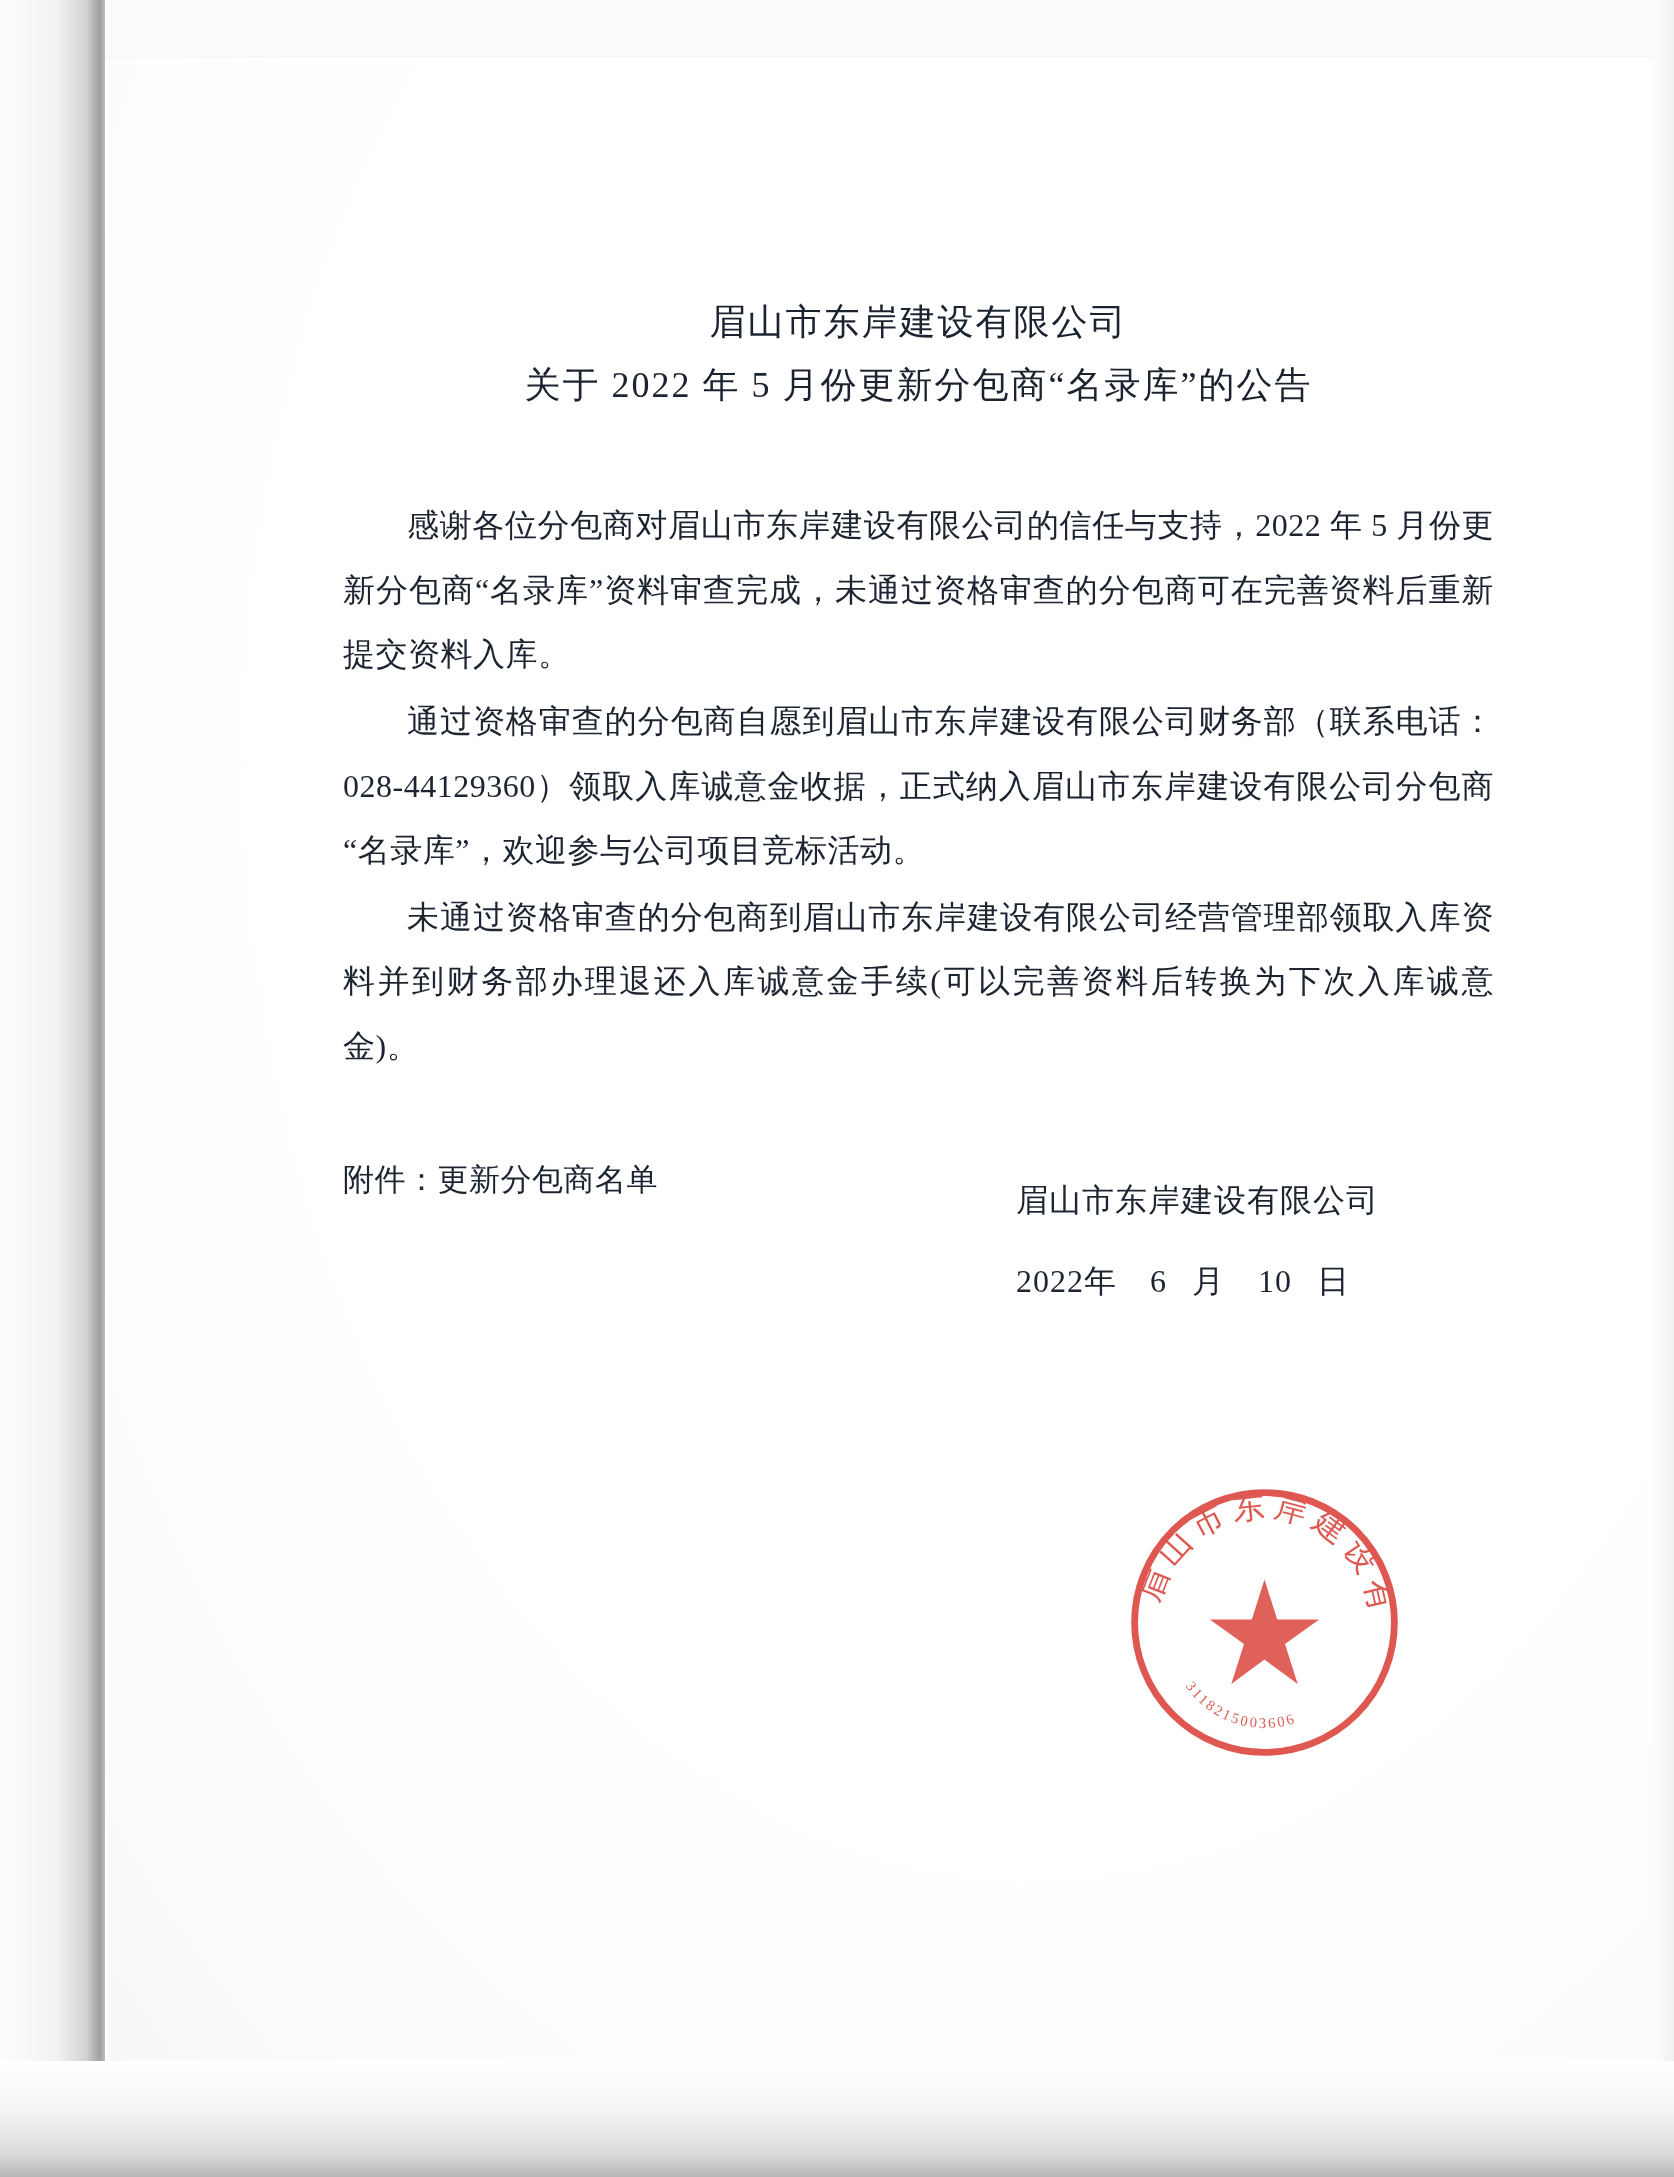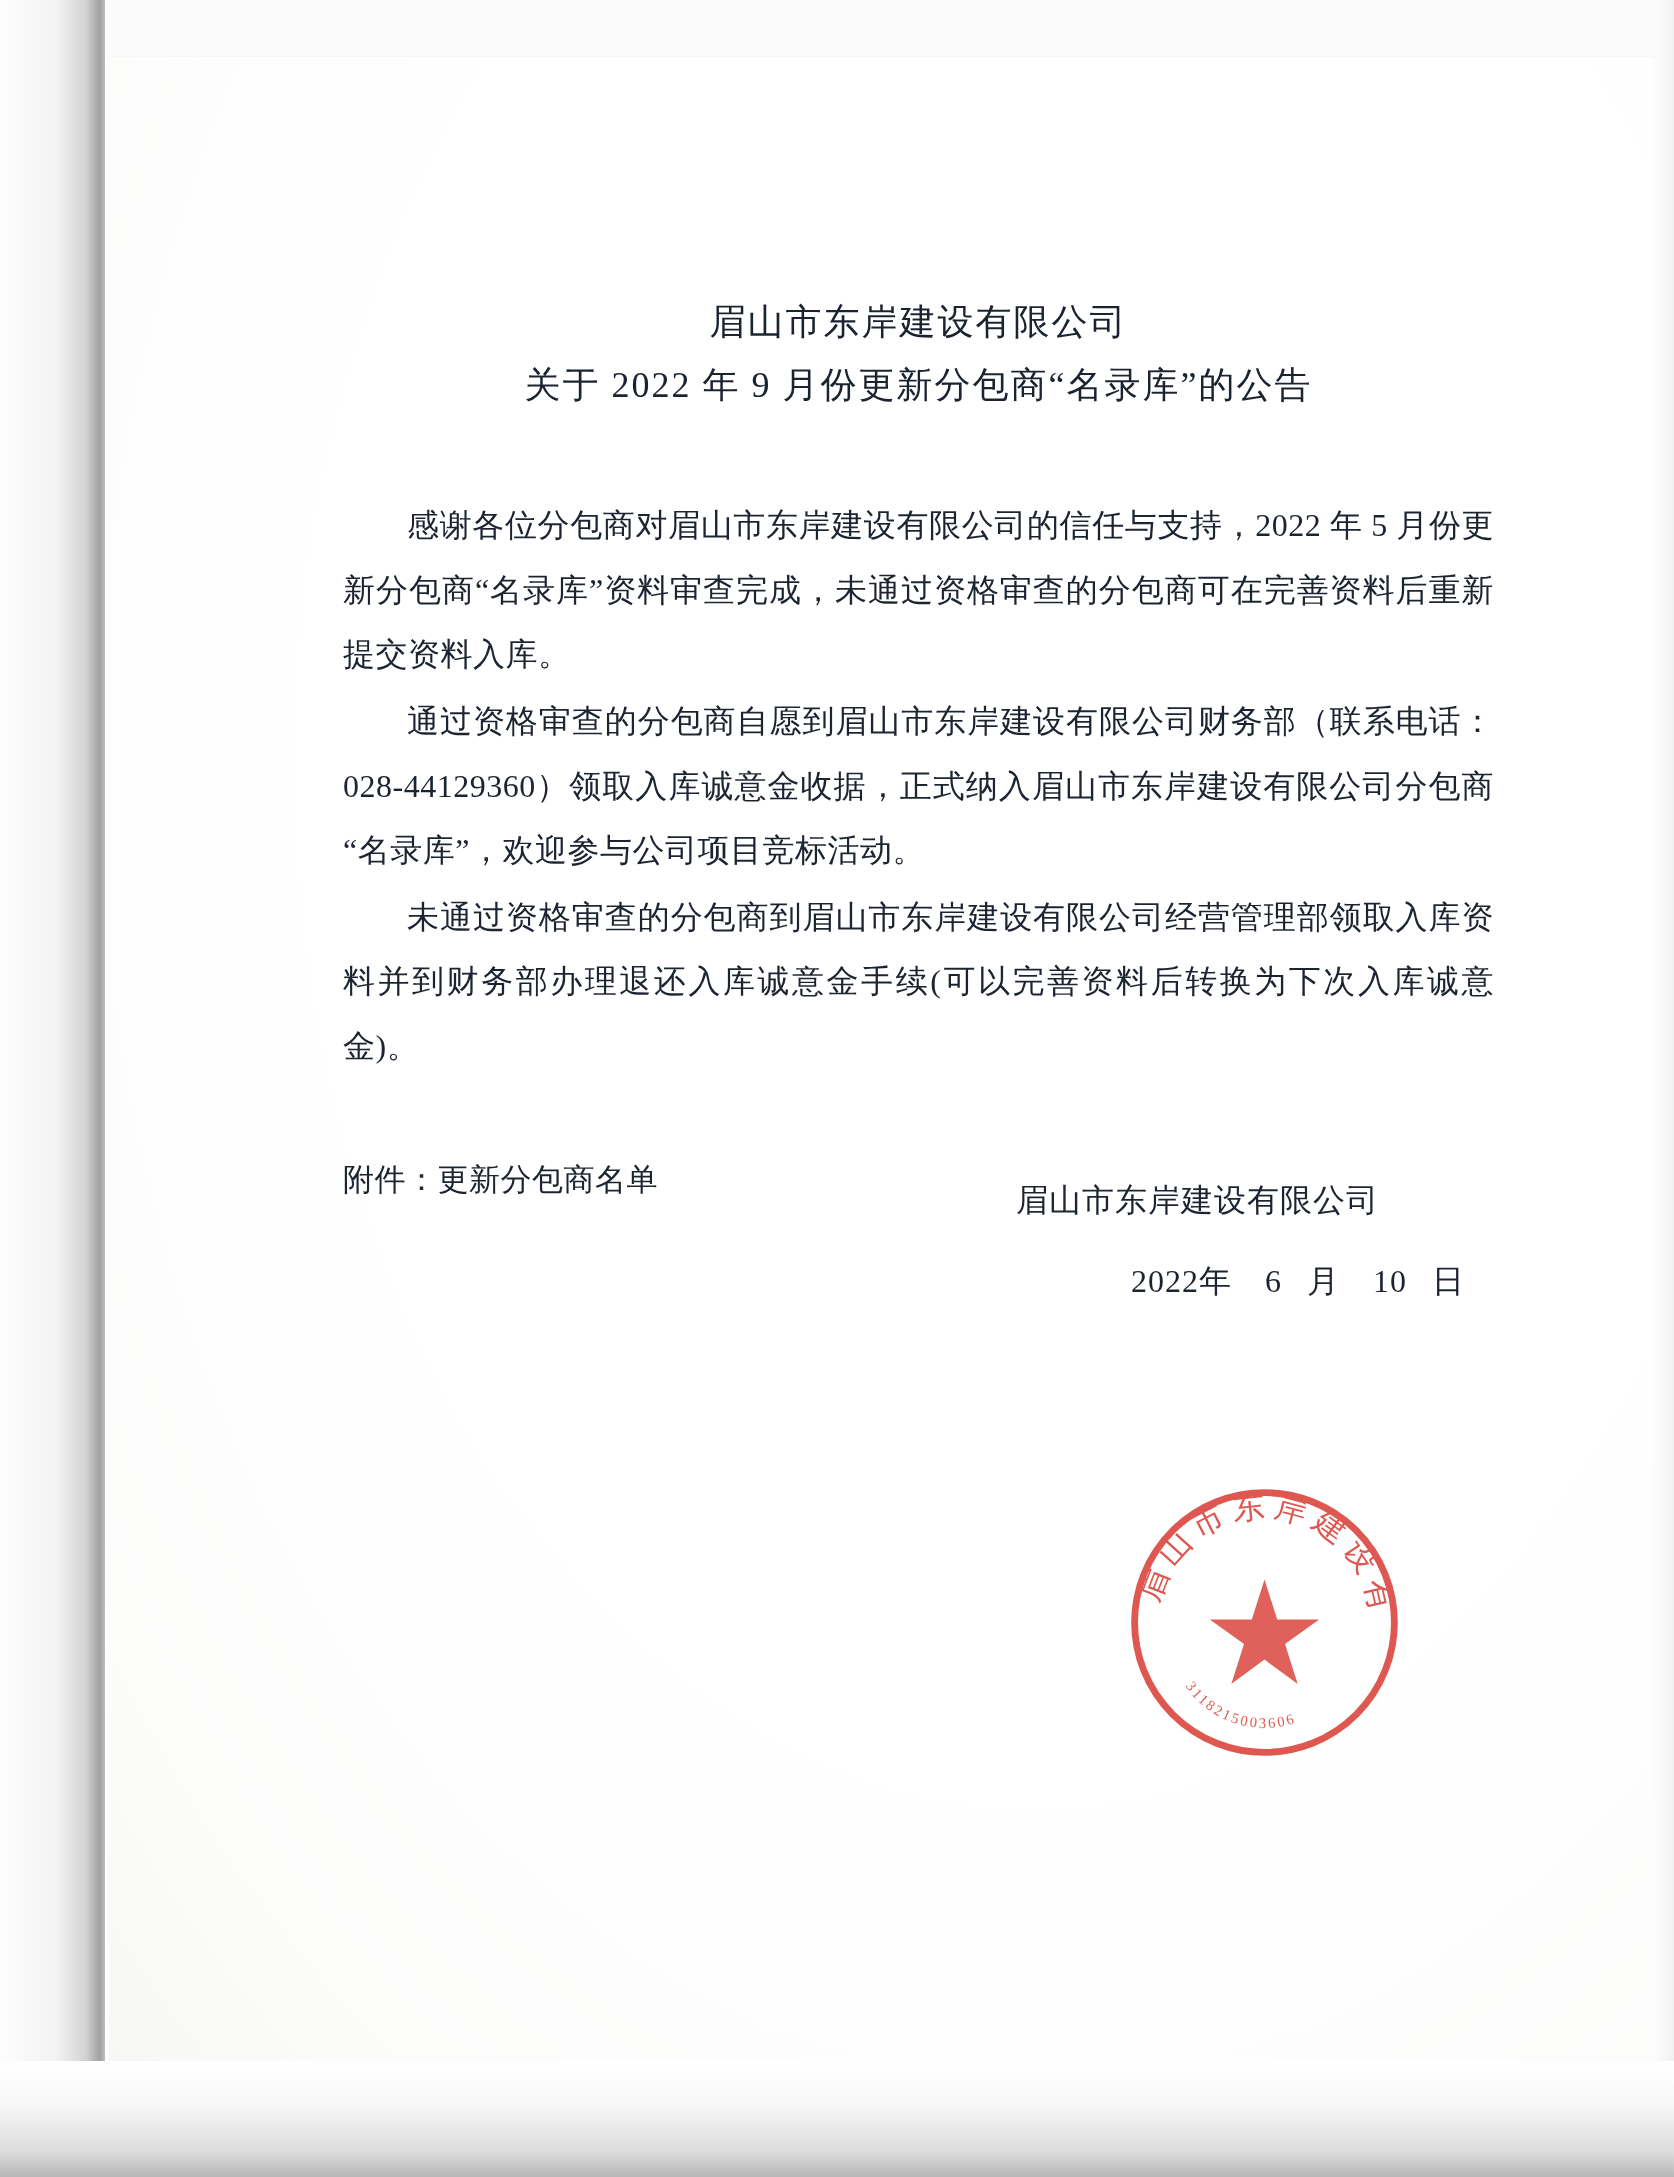--- a/index.html
+++ b/index.html
@@ -115,21 +115,20 @@
     color: #1d2431;
     letter-spacing: 1px;
   }
   .sign-company {
     white-space: nowrap;
   }
   .sign-date {
     margin-top: 37px;
     white-space: nowrap;
     font-family: "Liberation Serif", "DejaVu Serif", serif;
-    text-align: right;
   }
   .sign-date .gap { display: inline-block; width: 33px; }
   .sign-date .gap-sm { display: inline-block; width: 25px; }
 
   
   .seal {
     position: absolute;
     left: 1009px;
     top: 1419px;
     width: 293px;
@@ -150,21 +149,21 @@
   <div class="scan-edge-top"></div>
   <div class="scan-edge-right"></div>
 
   <div class="paper">
     <div class="paper-tint"></div>
 
     <div class="doc">
 
       <div class="title-block">
         <div class="title-line">眉山市东岸建设有限公司</div>
-        <div class="title-line">关于 2022 年 9 月份更新分包商“名录库”的公告</div>
+        <div class="title-line">关于 2022 年 5 月份更新分包商“名录库”的公告</div>
       </div>
 
       <p class="para">感谢各位分包商对眉山市东岸建设有限公司的信任与支持，2022 年 5 月份更新分包商“名录库”资料审查完成，未通过资格审查的分包商可在完善资料后重新提交资料入库。</p>
       <p class="para">通过资格审查的分包商自愿到眉山市东岸建设有限公司财务部（联系电话：028-44129360）领取入库诚意金收据，正式纳入眉山市东岸建设有限公司分包商“名录库”，欢迎参与公司项目竞标活动。</p>
       <p class="para">未通过资格审查的分包商到眉山市东岸建设有限公司经营管理部领取入库资料并到财务部办理退还入库诚意金手续(可以完善资料后转换为下次入库诚意金)。</p>
 
       <div class="attachment">附件：更新分包商名单</div>
     </div>
 
     <div class="sign-block">

